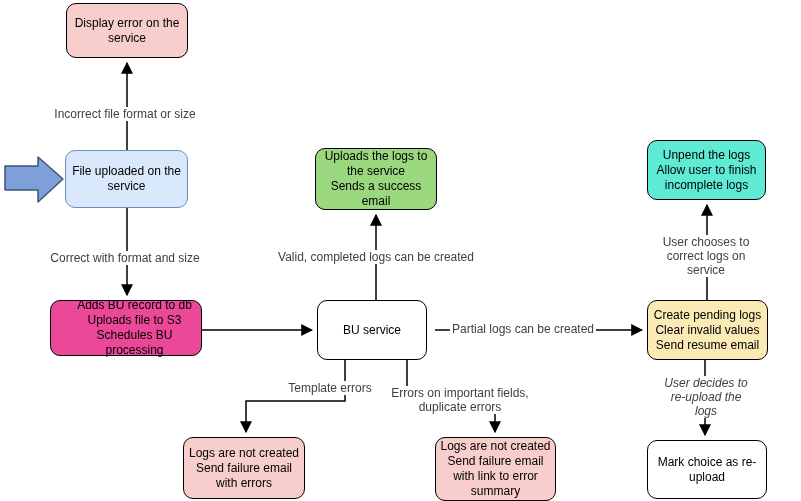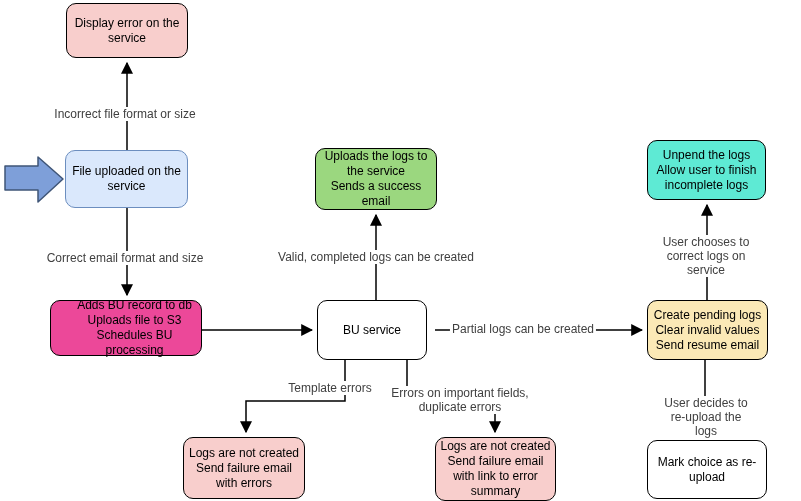--- a/index.html
+++ b/index.html
@@ -120,28 +120,28 @@
 summary</span>
   </div>
 
   <div class="node" style="left:647px; top:440px; width:120px; height:59px; background:#FFFFFF;">
     <span class="node-text">Mark choice as re-
 upload</span>
   </div>
 
   <div class="edge-label" style="left:125px; top:114px;">Incorrect file format or size</div>
 
-  <div class="edge-label" style="left:125px; top:258px;">Correct email format and size</div>
+  <div class="edge-label" style="left:125px; top:258px;">Correct with format and size</div>
 
   <div class="edge-label" style="left:376px; top:257px;">Valid, completed logs can be created</div>
 
   <div class="edge-label" style="left:523px; top:329px;">Partial logs can be created</div>
 
   <div class="edge-label" style="left:330px; top:388px;">Template errors</div>
 
   <div class="edge-label" style="left:460px; top:400px;">Errors on important fields,
 duplicate errors</div>
 
   <div class="edge-label" style="left:706px; top:256px;">User chooses to correct logs on service</div>
 
-  <div class="edge-label" style="left:706px; top:417px;">User decides to re-upload the logs</div>
+  <div class="edge-label" style="left:706px; top:397px;font-style:italic;">User decides to re-upload the logs</div>
 
 </div>
 
 </body></html>

